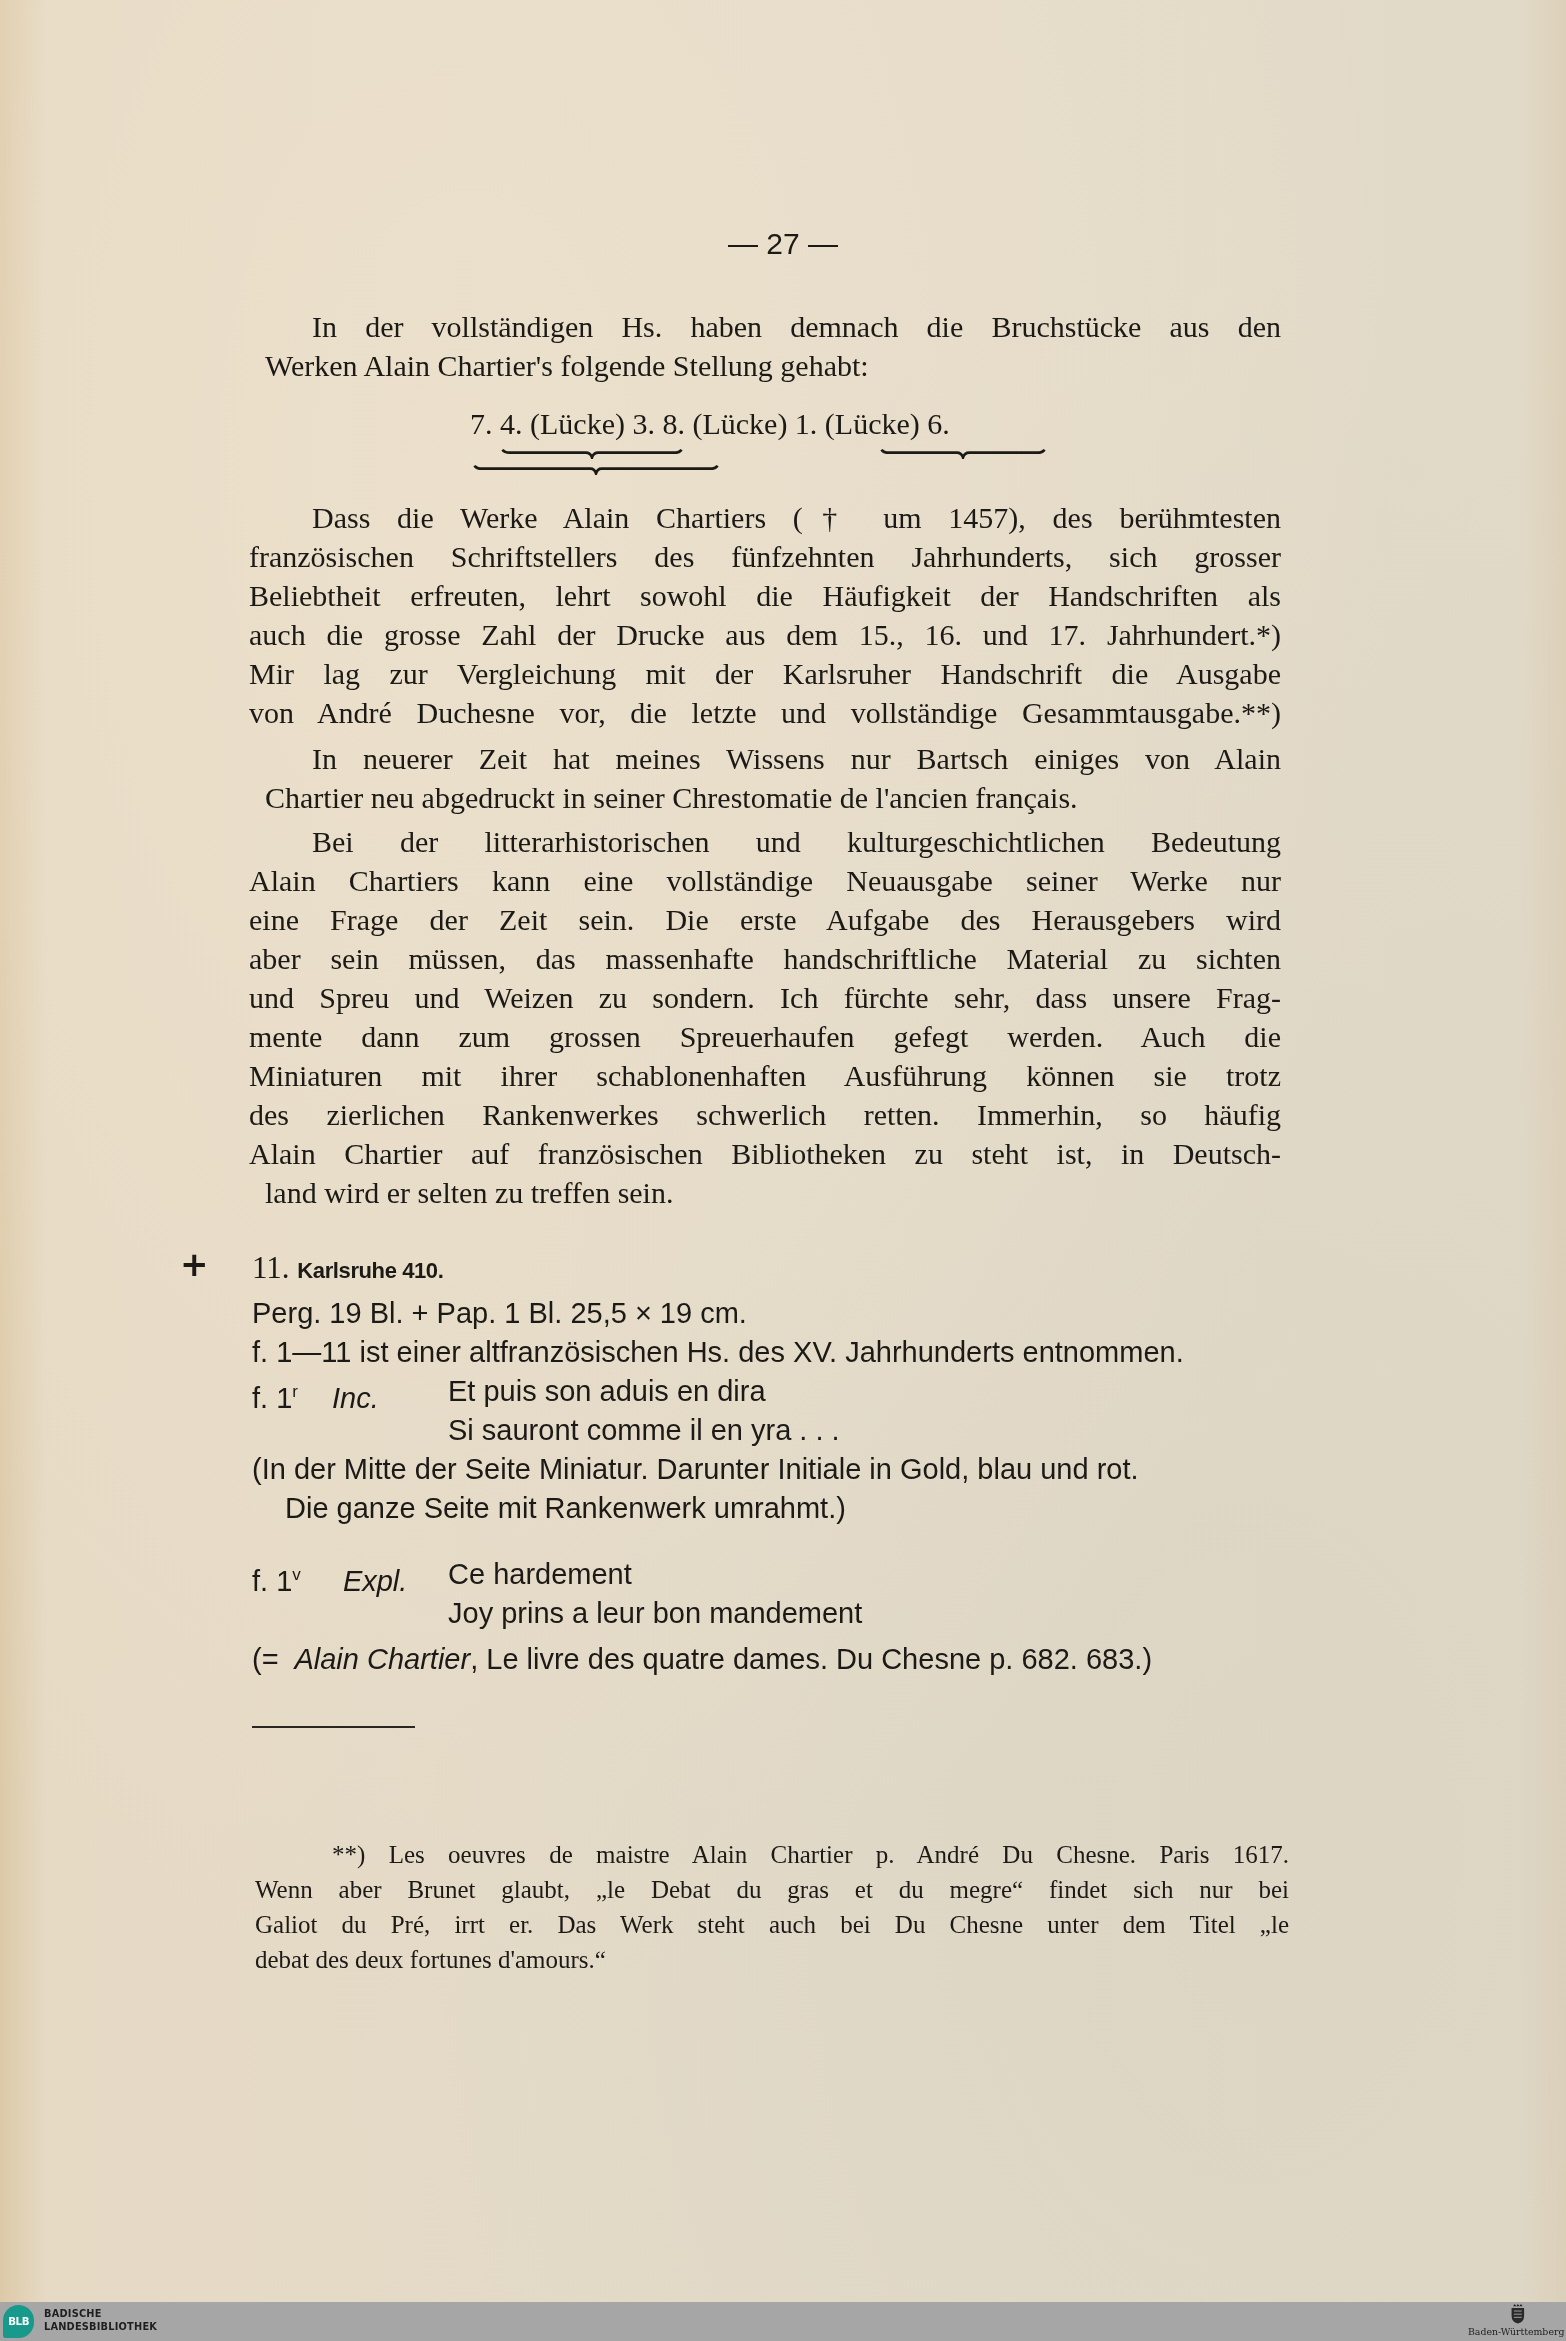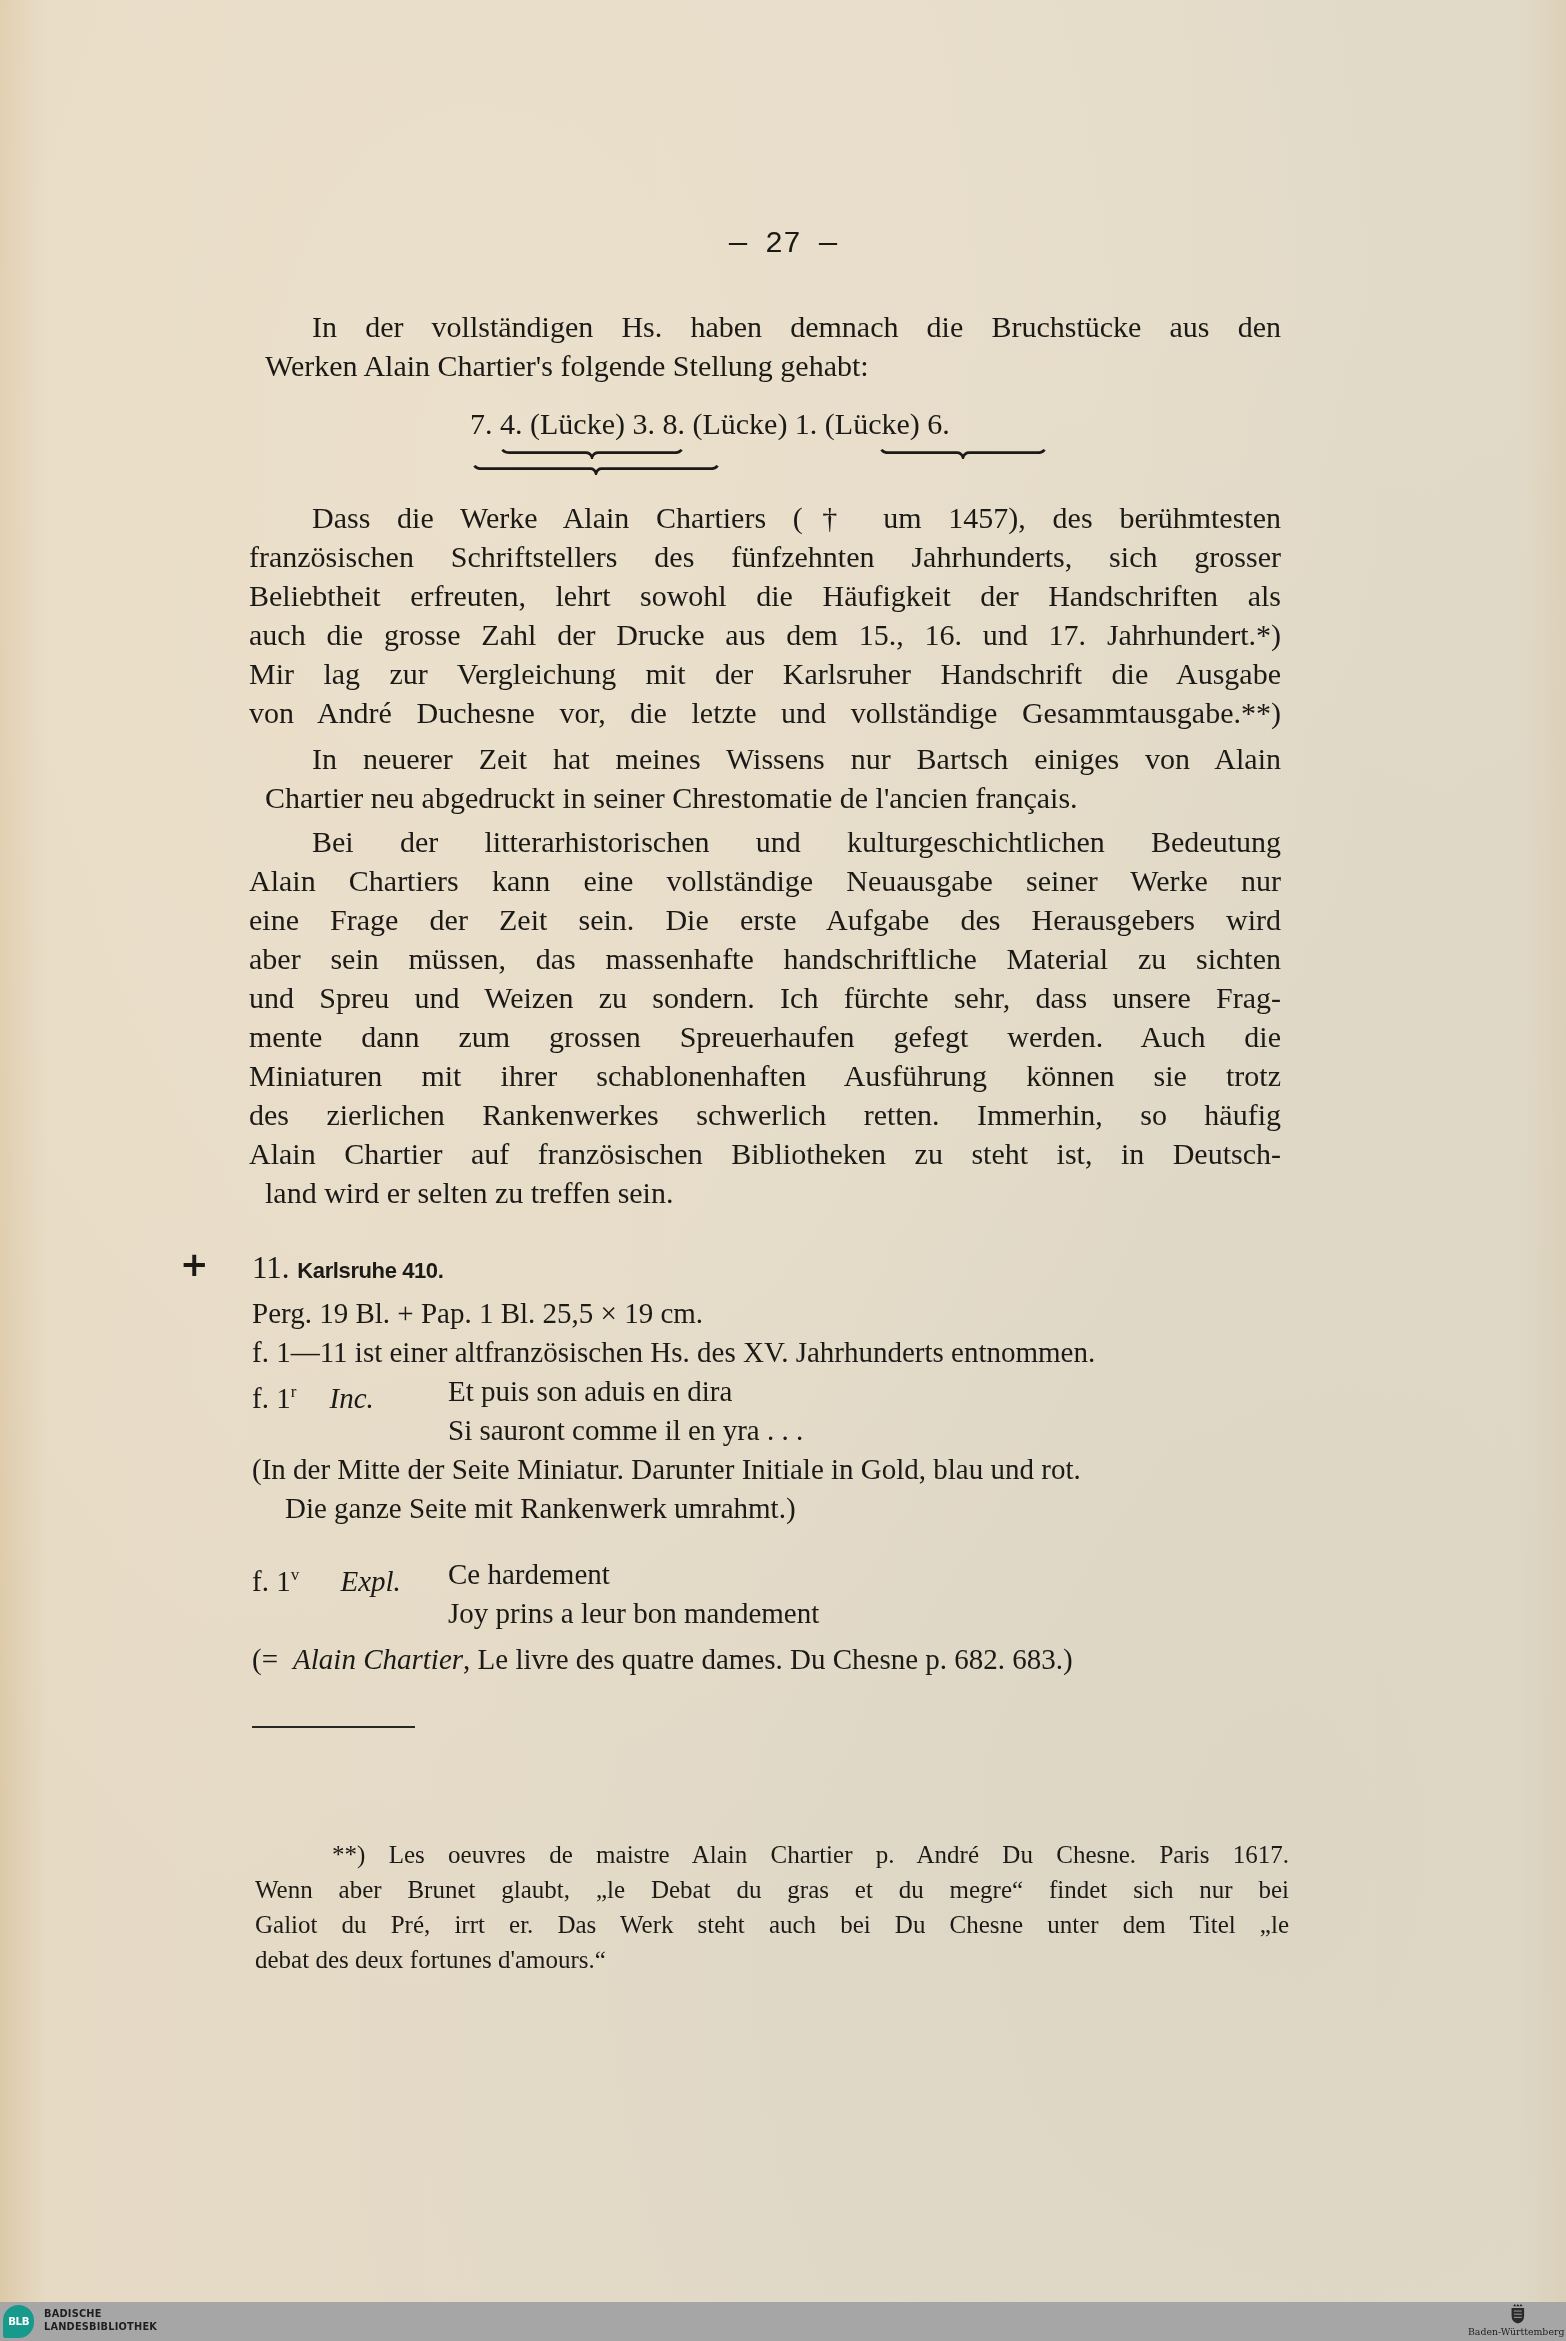--- a/index.html
+++ b/index.html
@@ -23,21 +23,21 @@
       background:
         radial-gradient(ellipse at 30% 20%, rgba(240,228,206,0.6), rgba(0,0,0,0) 60%),
         radial-gradient(ellipse at 80% 80%, rgba(210,205,190,0.35), rgba(0,0,0,0) 60%),
         linear-gradient(90deg, #dcc9a8 0px, #e6dac5 47px, #e4dbc9 783px, #e2dac8 1519px, #ddd0b8 1566px);
     }
     .page-number {
       position: absolute;
       top: 227px;
       left: 0; right: 0;
       text-align: center;
-      font-family: Liberation Mono, monospace;
+      font-family: Liberation Sans, sans-serif;
       font-size: 30px;
     }
     .para {
       position: absolute;
       left: 249px;
       width: 1032px;
       font-family: "Liberation Serif", "DejaVu Serif", serif;
       font-size: 30px;
       line-height: 39px;
       text-align: justify;
@@ -88,21 +88,21 @@
       top: 1245px;
       left: 180px;
       font-family: "DejaVu Sans", sans-serif;
       font-weight: bold;
       font-size: 34px;
       line-height: 39px;
     }
     .entry {
       position: absolute;
       left: 252px;
-      font-family: Liberation Serif, serif;
+      font-family: Liberation Sans, sans-serif;
       font-size: 29px;
       line-height: 39px;
       white-space: nowrap;
     }
     .entry sup { font-size: 17px; vertical-align: 11px; }
     .entry .it { font-style: italic; }
     .fn-rule {
       position: absolute;
       top: 1726px;
       left: 252px;

